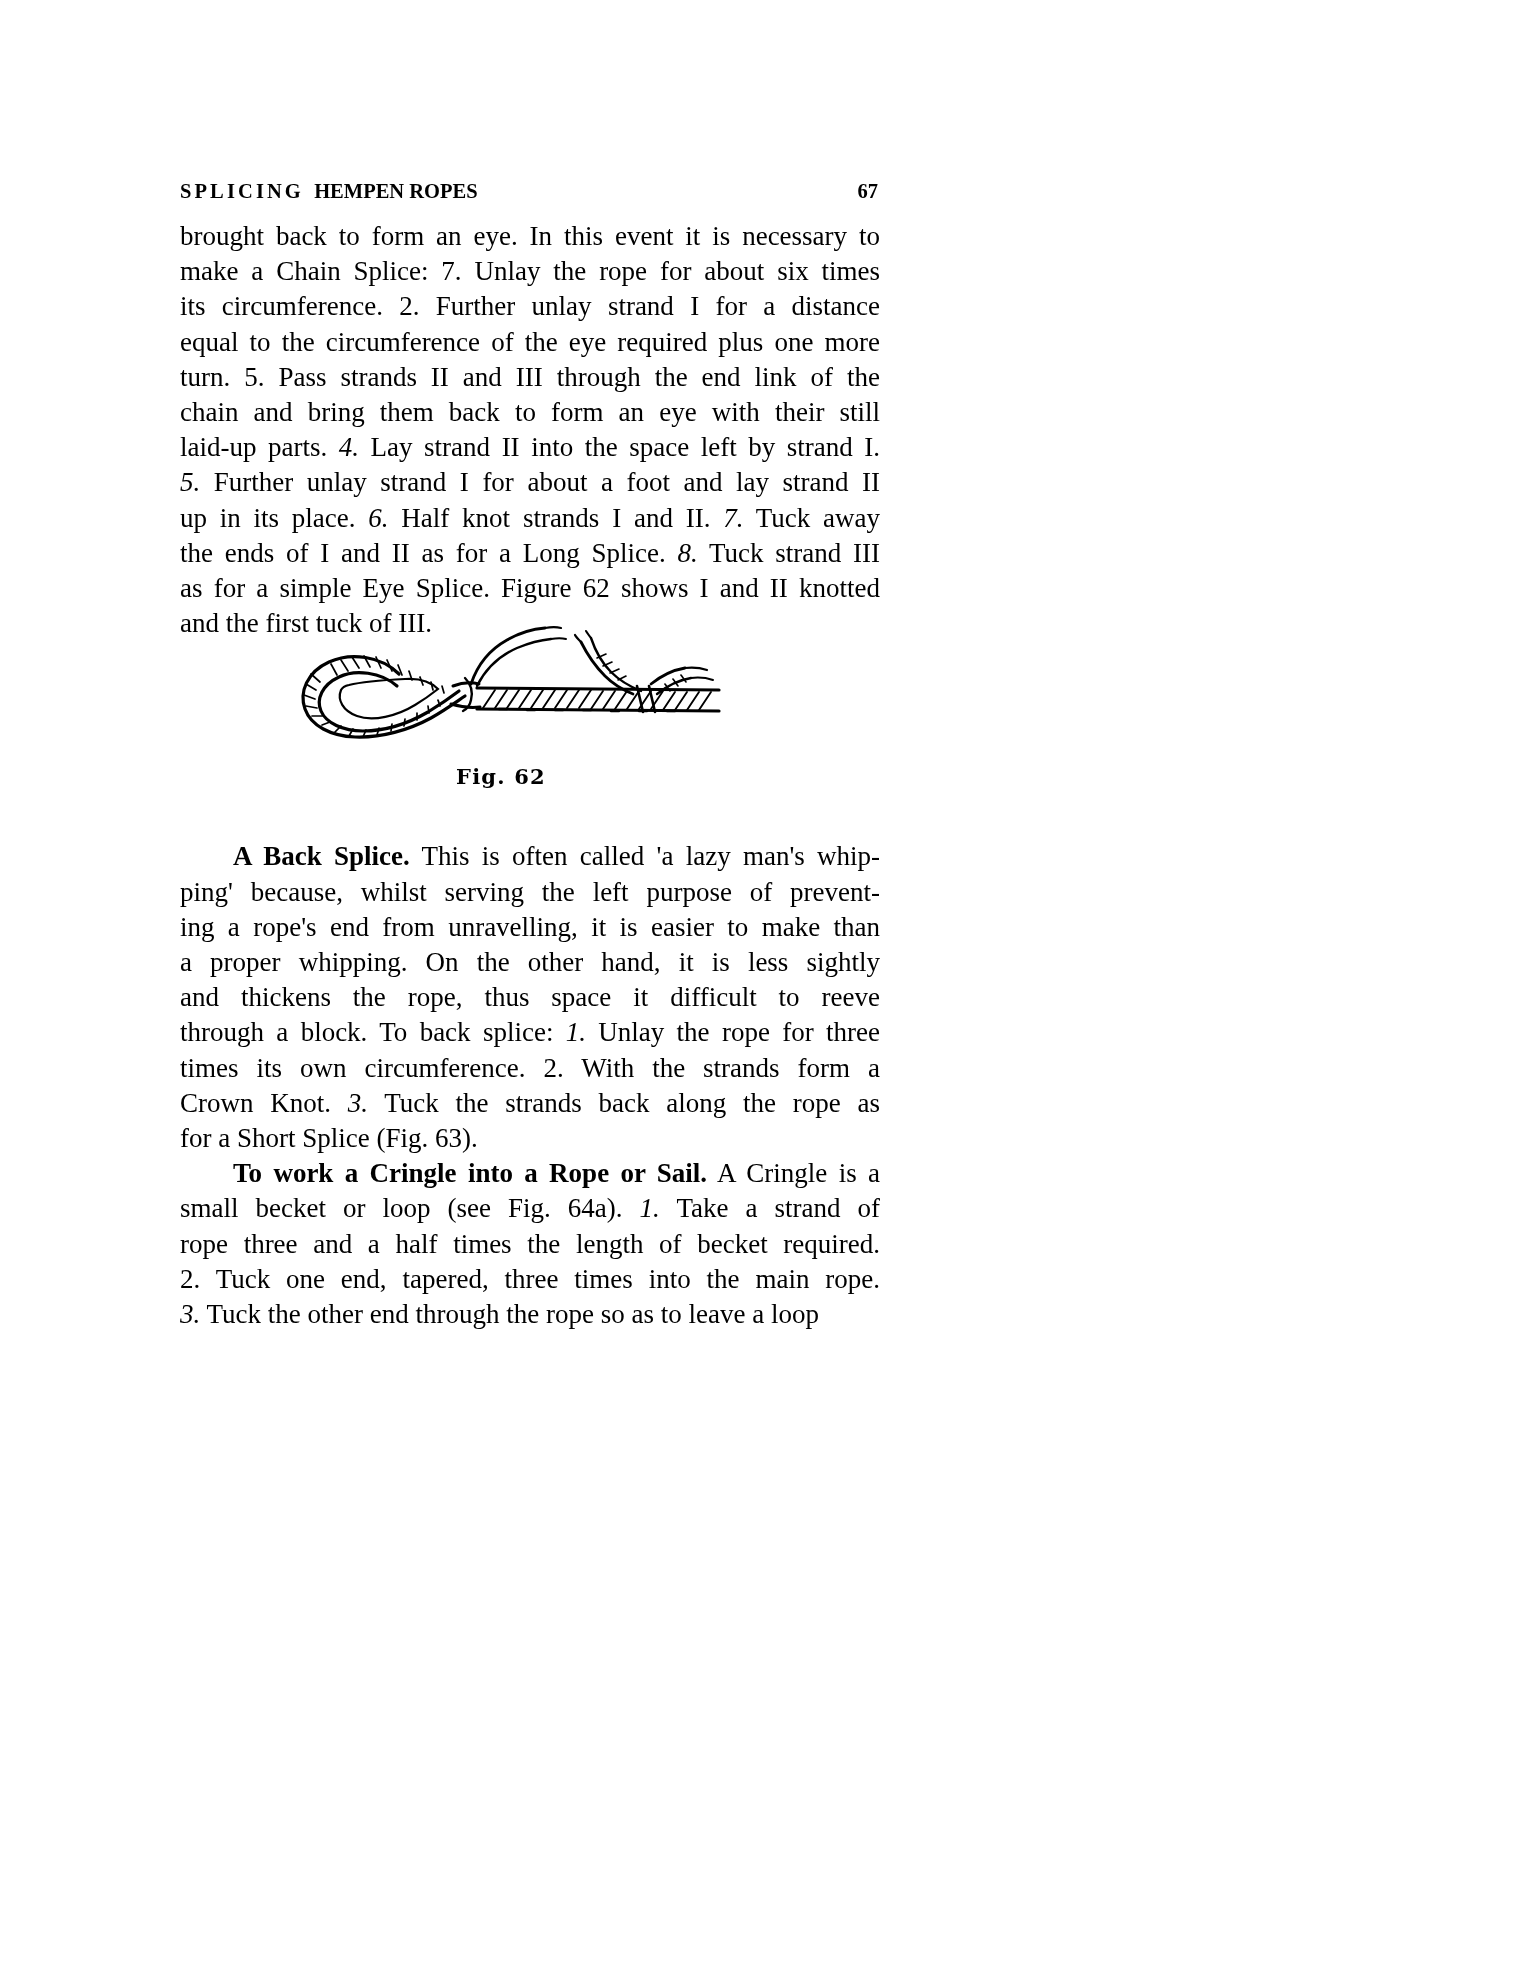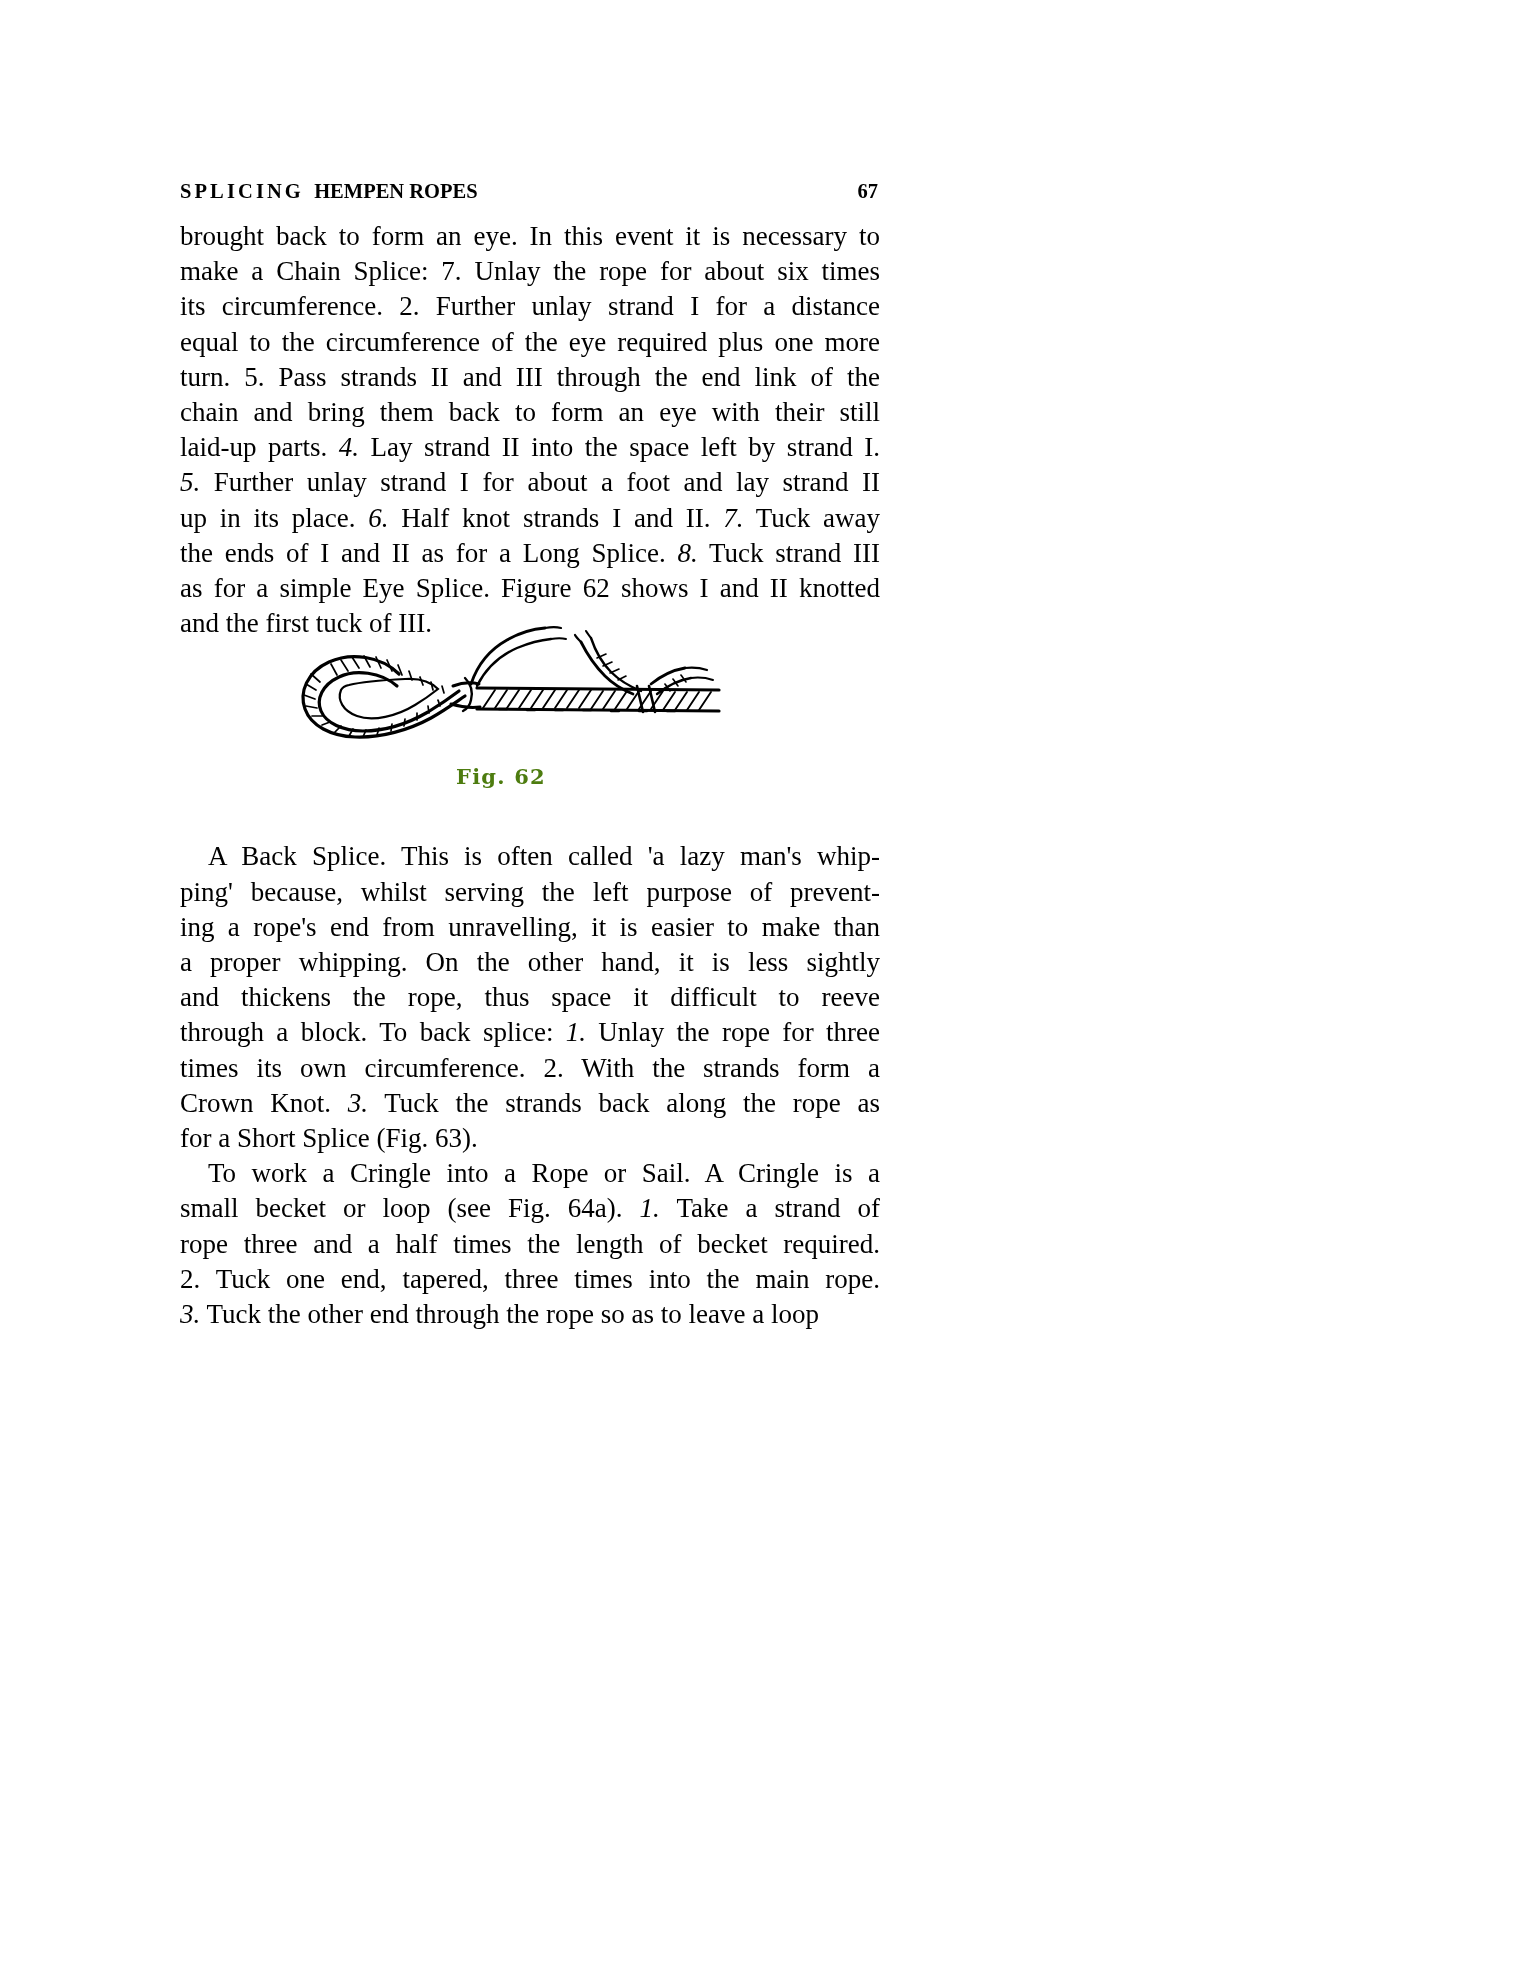--- a/index.html
+++ b/index.html
@@ -65,21 +65,22 @@
   .line {
     display: block;
     white-space: pre;
   }
   .line.just {
     text-align: justify;
     text-align-last: justify;
     white-space: normal;
   }
   .runin {
-    font-weight: normal;
+    font-weight: bold;
+    margin-left: 25px;
   }
   .num {
     font-style: italic;
   }
   
   .figure {
     position: absolute;
     left: 281px;
     top: 612px;
     width: 440px;
@@ -93,21 +94,21 @@
   .figcaption {
     position: absolute;
     left: 0;
     top: 152px;
     width: 440px;
     text-align: center;
     font-family: "DejaVu Serif", serif;
     font-weight: bold;
     font-size: 21px;
     letter-spacing: 1.2px;
-    color: #4d7c0f;
+    color: #000000;
   }
 </style>
 </head>
 <body>
 
 <div class="page">
 
   <div class="runhead">
     <div class="runhead-title"><span class="sp">SPLICING</span><span>  HEMPEN ROPES</span></div>
     <div class="runhead-folio">67</div>

